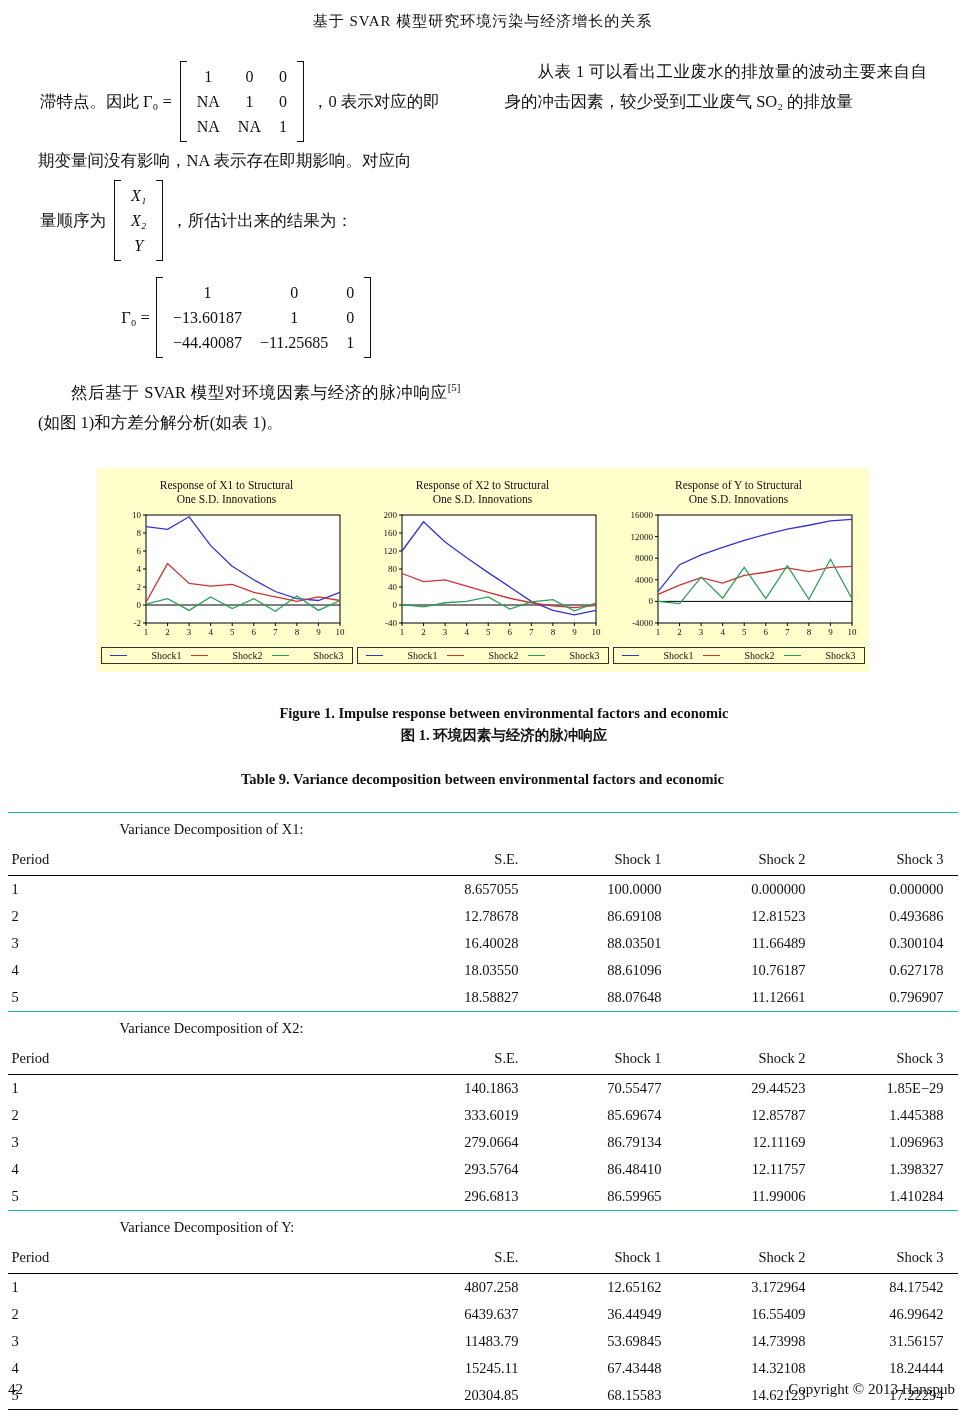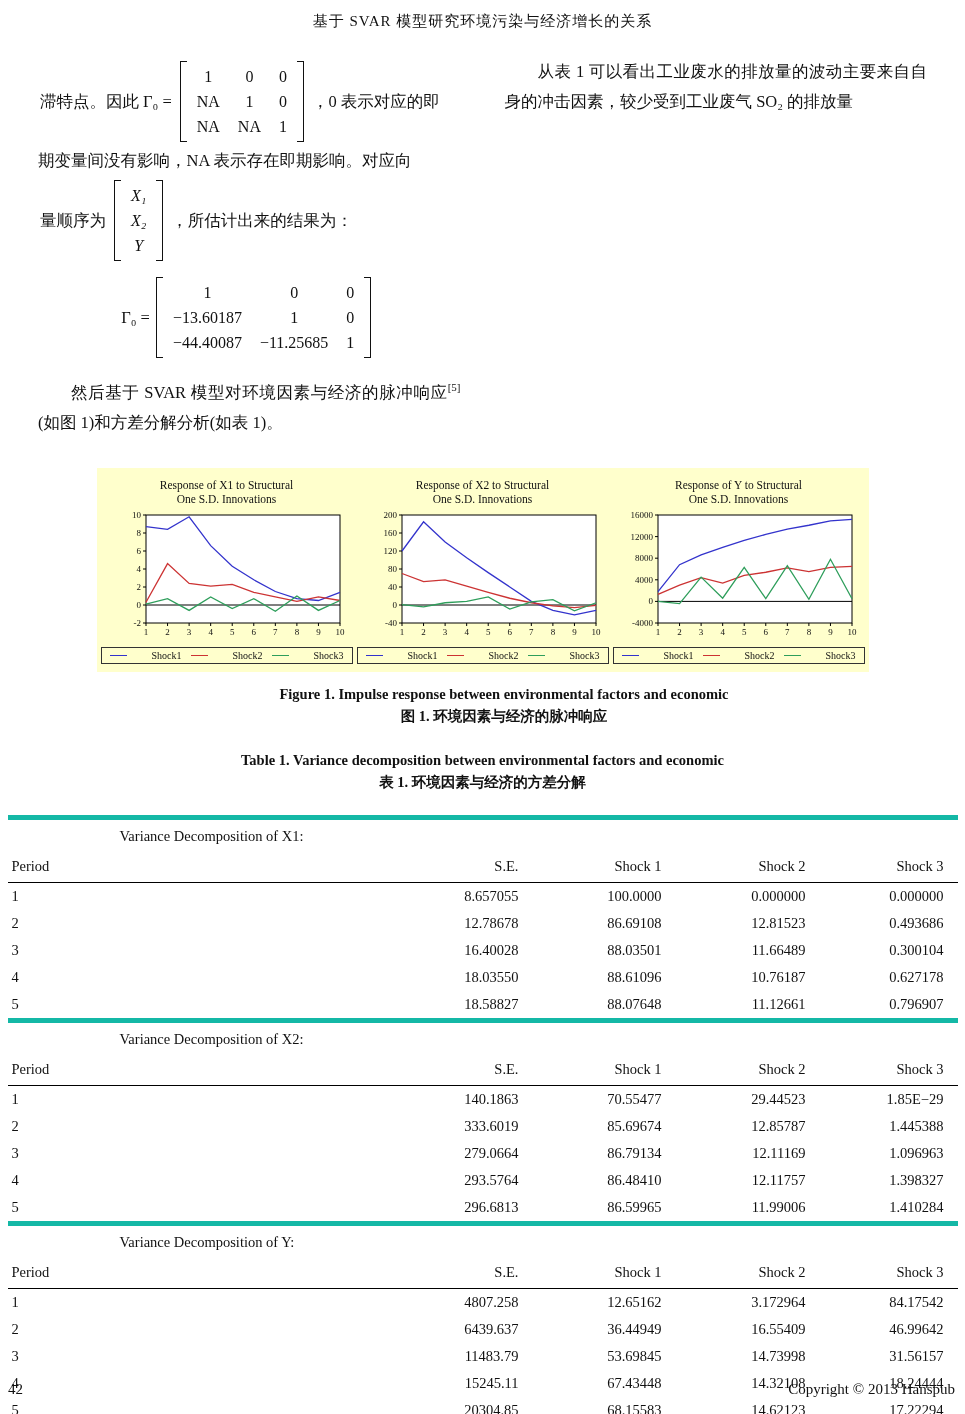--- a/index.html
+++ b/index.html
@@ -29,31 +29,31 @@
   .equation { display:flex; align-items:center; justify-content:center; margin:16px 0 14px 0; }
 
   .figure-box { margin:30px auto 0 auto; width:772px; background:#ffffcc; padding:7px 5px 8px 5px; display:flex; justify-content:space-between; }
   .chart { width:250px; display:flex; flex-direction:column; align-items:center; }
   .chart-title { text-align:center; font-size:11.5px; line-height:14px; padding:3px 0 3px 0; }
   .legend { border:1px solid #333; display:flex; justify-content:center; align-items:center; gap:9px; padding:2px 8px; margin-top:2px; font-size:10px; }
   .legend-item { display:inline-flex; align-items:center;gap:22px; }
   .swatch { display:inline-block; width:17px; height:0; border-top:1.5px solid #000; margin-right:3px; }
 
   .caption { text-align:center; font-weight:bold; font-size:14.5px; line-height:22px; }
-  .caption.fig { margin-top:11px;padding-left:43px; }
+  .caption.fig { margin-top:30px;padding-left:43px; }
   .caption.tab { margin-top:22px; }
 
   table.vtable { width:950px; margin:22px auto 0 auto; border-collapse:collapse; font-size:14.5px; border-bottom:1px solid #000; }
   table.vtable td { padding:5px 4px; }
   table.vtable td:nth-child(1){ width:335px; text-align:left; }
   table.vtable td:nth-child(2){ width:180px; text-align:right; }
   table.vtable td:nth-child(3){ width:143px; text-align:right; }
   table.vtable td:nth-child(4){ width:144px; text-align:right; }
   table.vtable td:nth-child(5){ width:148px; text-align:right; padding-right:14px; }
-  tr.section-title td { border-top:5px solid #14b8a6; text-align:left !important; padding:8px 0 8px 112px; }
+  tr.section-title td { border-top:1px solid #14b8a6; text-align:left !important; padding:8px 0 8px 112px; }
   tr.colhead td { border-bottom:1px solid #000; padding-bottom:7px; }
 
   .footer { position:absolute; left:8px; right:10px; bottom:16px; display:flex; justify-content:space-between; font-size:15px; }
 </style>
 </head>
 <body>
 
 <div class="page">
 
   <div class="header">基于 SVAR 模型研究环境污染与经济增长的关系</div>
@@ -305,22 +305,21 @@
         </div>
       </div>
   </div>
 
   <div class="caption fig">
     <div>Figure 1. Impulse response between environmental factors and economic</div>
     <div>图 1. 环境因素与经济的脉冲响应</div>
   </div>
 
   <div class="caption tab">
-    <div>Table 1. Variance decomposition between environmental factors and economic</div>
-    <div>表 1. 环境因素与经济的方差分解</div>
+    <div>Table 9. Variance decomposition between environmental factors and economic</div>
   </div>
 
   <table class="vtable">
       <tbody>
         <tr class="section-title">
           <td colspan="5">Variance Decomposition of X1:</td>
         </tr>
         <tr class="colhead">
           <td>Period</td>
           <td>S.E.</td>

